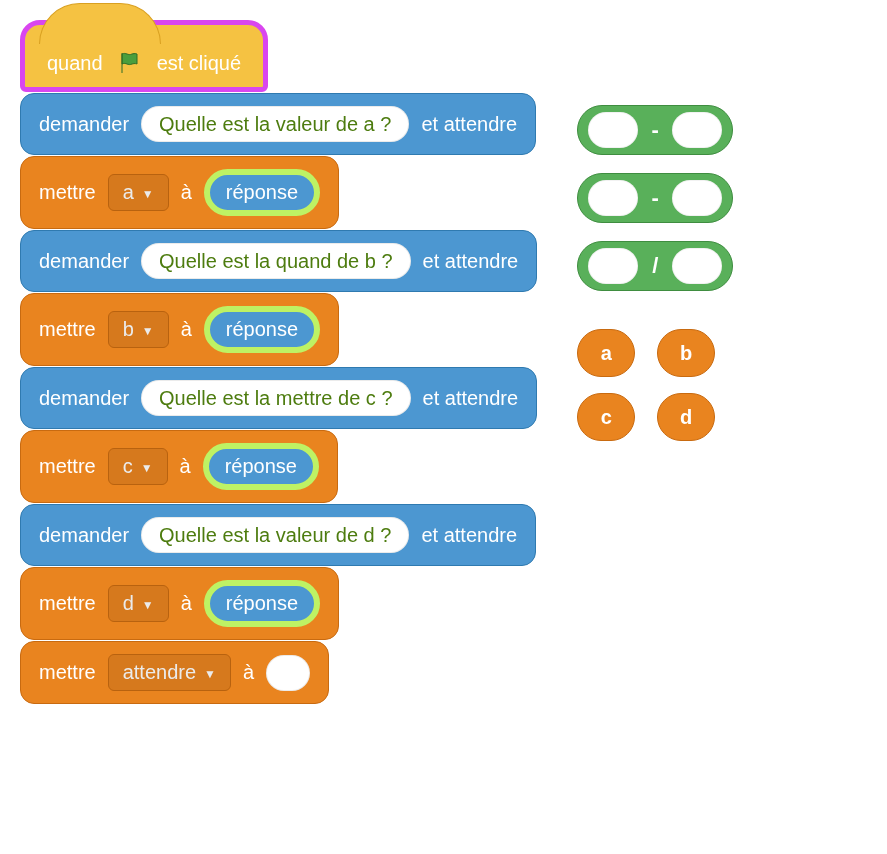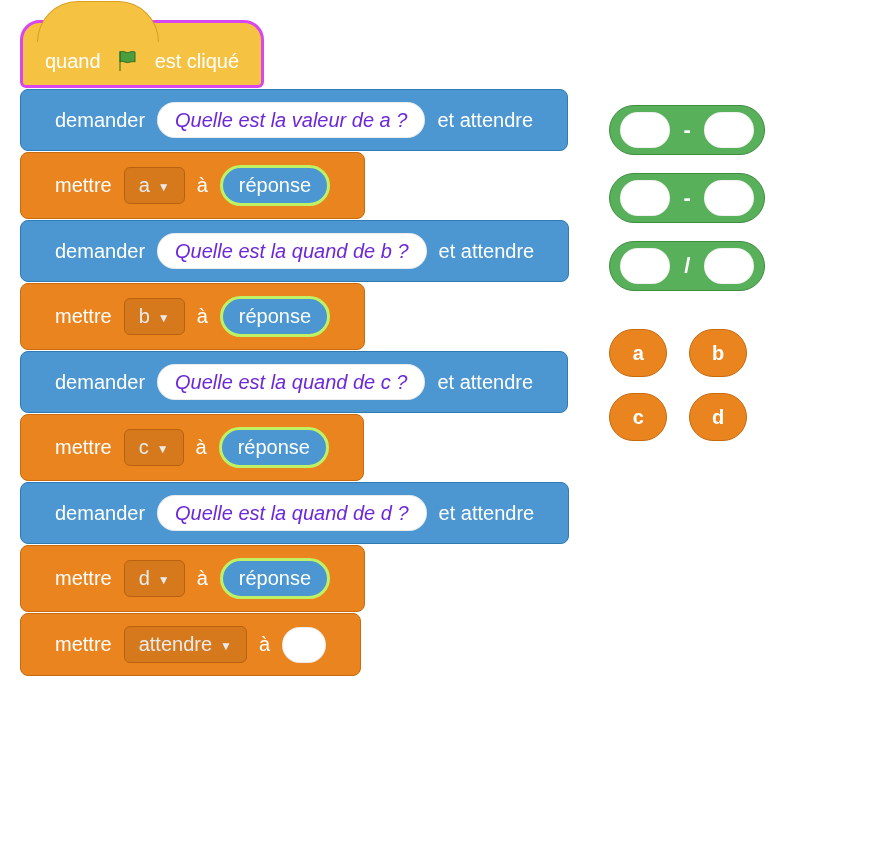--- a/index.html
+++ b/index.html
@@ -16,74 +16,73 @@
     display: flex;
     align-items: flex-start;
     gap: 40px;
   }
   .stack { display: flex; flex-direction: column; }
   .hat {
     display: inline-flex;
     align-items: center;
     gap: 12px;
     background: #f5c242;
-    border: 3px solid #d946ef;
+    border: 5px solid #d946ef;
     border-radius: 20px 20px 6px 6px;
     padding: 26px 22px 12px 22px;
     position: relative;
     width: fit-content;
   }
   .hat::before {
     content: "";
     position: absolute;
     top: -22px; left: 14px;
     width: 120px; height: 40px;
     background: #f5c242;
     border: 1px solid #d9a020;
     border-bottom: none;
     border-radius: 60px 60px 0 0;
   }
   .hat span { position: relative; z-index: 1; }
   .notch-box {
     position: relative;
-    border-radius: 8px;
+    border-radius: 14px;
     display: flex;
     align-items: center;
     gap: 12px;
-    padding: 12px 34px;
+    padding: 12px 18px;
     width: fit-content;
     margin-top: 1px;
   }
   .sensing { background: #4c97d1; border: 1px solid #2f7ab0; }
   .data    { background: #e9841f; border: 1px solid #c86a10; }
   .pill-input {
     background: #fff;
-    color: #6d28d9;
+    color: #4d7c0f;
     border-radius: 999px;
     padding: 8px 18px;
     font-size: 20px;
     line-height: 1;
     box-shadow: inset 0 0 0 1px rgba(0,0,0,.08);
-    font-style: italic;
   }
   .pill-input.empty { width: 44px; height: 36px; padding: 0; }
   .var-drop {
     background: #e9841f;
     border: 1px solid #c86a10;
     border-radius: 6px;
     padding: 6px 14px;
     display: inline-flex;
     align-items: center;
     gap: 8px;
   }
   .data .var-drop { filter: brightness(.92); }
   .chev { font-size: 12px; transform: translateY(1px); }
   .answer-pill {
     background: #4c97d1;
-    border: 3px solid #bef264;
+    border: 6px solid #bef264;
     border-radius: 999px;
     padding: 6px 16px;
   }
   .flag-icon svg { width: 30px; height: 24px; display: block; }
 
   
   .palette { display: flex; flex-direction: column; gap: 18px; align-items: flex-start; padding-top: 85px; }
   .op {
     background: #59b05a;
     border: 1px solid #3f8d40;
@@ -158,37 +157,37 @@
       <span class="var-drop">
         <span>b</span>
         <span class="chev">▼</span>
       </span>
       <span>à</span>
       <span class="answer-pill">réponse</span>
     </div>
 
     <div class="notch-box sensing">
       <span>demander</span>
-      <span class="pill-input">Quelle est la quand de c ?</span>
+      <span class="pill-input">Quelle est la mettre de c ?</span>
       <span>et attendre</span>
     </div>
 
     <div class="notch-box data">
       <span>mettre</span>
       <span class="var-drop">
         <span>c</span>
         <span class="chev">▼</span>
       </span>
       <span>à</span>
       <span class="answer-pill">réponse</span>
     </div>
 
     <div class="notch-box sensing">
       <span>demander</span>
-      <span class="pill-input">Quelle est la quand de d ?</span>
+      <span class="pill-input">Quelle est la valeur de d ?</span>
       <span>et attendre</span>
     </div>
 
     <div class="notch-box data">
       <span>mettre</span>
       <span class="var-drop">
         <span>d</span>
         <span class="chev">▼</span>
       </span>
       <span>à</span>

